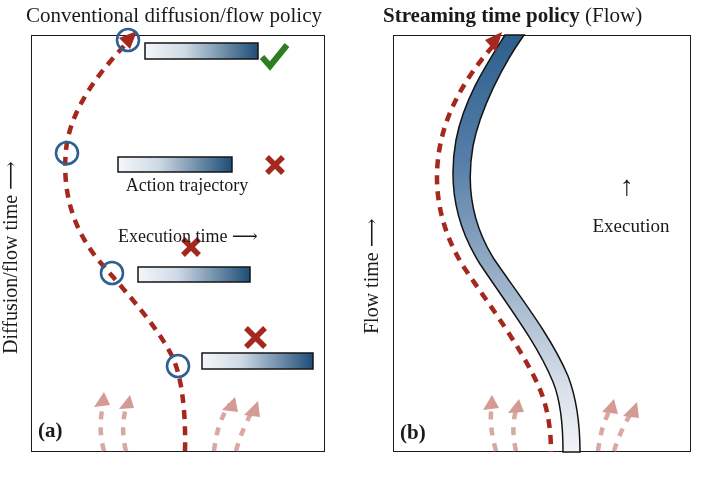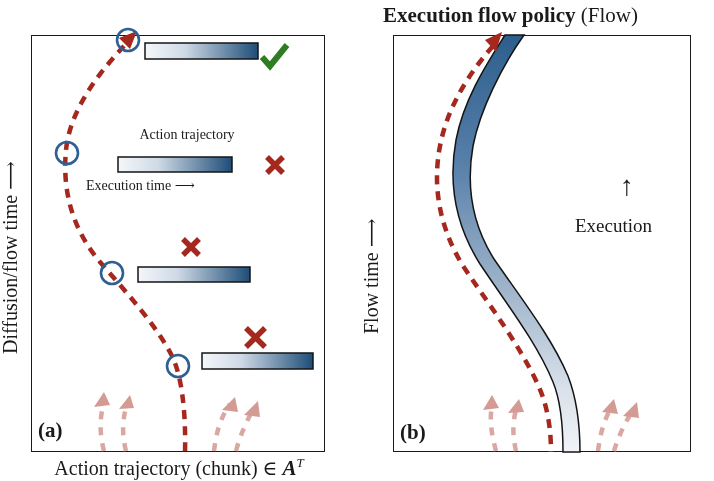--- a/index.html
+++ b/index.html
@@ -16,27 +16,27 @@
   #title-b{left:383px;top:3px;}
   #title-b .b{font-weight:bold;}
   .vlabel{writing-mode:vertical-rl;transform:rotate(180deg);font-size:20px;}
   #ylabel-a{left:-2px;top:92px;height:262px;}
   #ylabel-b{left:359px;top:142px;height:192px;}
   .xlabel{font-size:20px;text-align:center;}
   #xlabel-a{left:8px;top:455px;width:342px;}
   #xlabel-b{left:393px;top:455px;width:296px;}
   .scriptA{font-style:italic;font-weight:bold;font-size:21px;}
   sup.supT{font-style:italic;font-size:13px;}
-  .legend{font-size:14px;}
+  .legend{font-size:18px;margin-top:48px;}
   #legend-line1{left:97px;top:127px;width:180px;text-align:center;}
-  #legend-line2{left:86px;top:177px;width:204px;}
+  #legend-line2{left:86px;top:177px;width:204px;text-align:center;}
   #single-label{left:468px;top:124px;font-size:19px;line-height:26px;white-space:nowrap;}
   #single-label .b{font-weight:bold;}
   #exec-b-arrow{left:620px;top:170px;font-size:28px;}
-  #exec-b{left:575px;top:213px;width:112px;text-align:left;font-size:19px;line-height:26px;}
+  #exec-b{left:575px;top:213px;width:112px;text-align:center;font-size:19px;line-height:26px;}
   .tag{font-weight:bold;font-size:21px;}
   #tag-a{left:38px;top:418px;}
   #tag-b{left:400px;top:420px;}
 </style>
 </head>
 <body>
 
 <div id="stage">
 
   <div id="box-a" class="panel-box"></div>
@@ -108,28 +108,28 @@
       <polygon points="623,416 637,402 639,418"></polygon>
     </g>
 
     <path d="M505,35 C488,62 464,98 456,140 C448,184 456,226 480,264 C506,303 537,343 553,382 C562,404 563,430 563,452
              L580,452 C580,428 578,402 568,376 C551,336 520,297 494,259 C472,224 466,186 473,146 C480,110 502,66 524,35 Z" fill="url(#bandGrad)" stroke="#141414" stroke-width="1.5"></path>
 
     <path d="M493,46 C472,70 448,104 440,146 C432,188 440,228 463,266 C490,306 521,347 539,387 C549,410 551,434 551,452" stroke="#a5281e" stroke-width="4.5" stroke-dasharray="9 7" fill="none"></path>
     <polygon points="502,32 485,40 496,52" fill="#a5281e"></polygon>
   </svg>
 
+  <div id="title-a" class="txt title">Conventional diffusion/flow policy</div>
 
-  <div id="title-b" class="txt title"><span class="b">Execution flow policy</span><span> (Flow)</span></div>
+  <div id="title-b" class="txt title"><span class="b">Streaming time policy</span><span> (Flow)</span></div>
 
   <div id="ylabel-a" class="txt vlabel">Diffusion/flow time ⟶</div>
 
   <div id="ylabel-b" class="txt vlabel">Flow time ⟶</div>
 
-  <div id="xlabel-a" class="txt xlabel"><span>Action trajectory (chunk) ∈ </span><span class="scriptA">A</span><sup class="supT">T</sup></div>
 
 
   <div id="legend-line1" class="txt legend">Action trajectory</div>
   <div id="legend-line2" class="txt legend">Execution time ⟶</div>
 
   <div id="single-label" class="txt">
   </div>
 
   <div id="exec-b-arrow" class="txt">↑</div>
   <div id="exec-b" class="txt">

